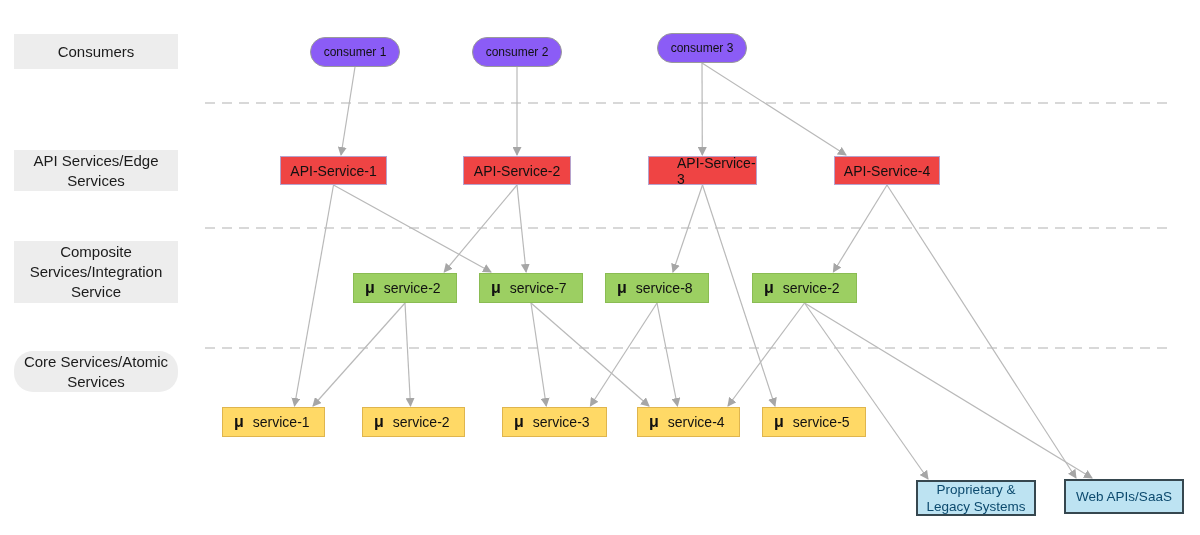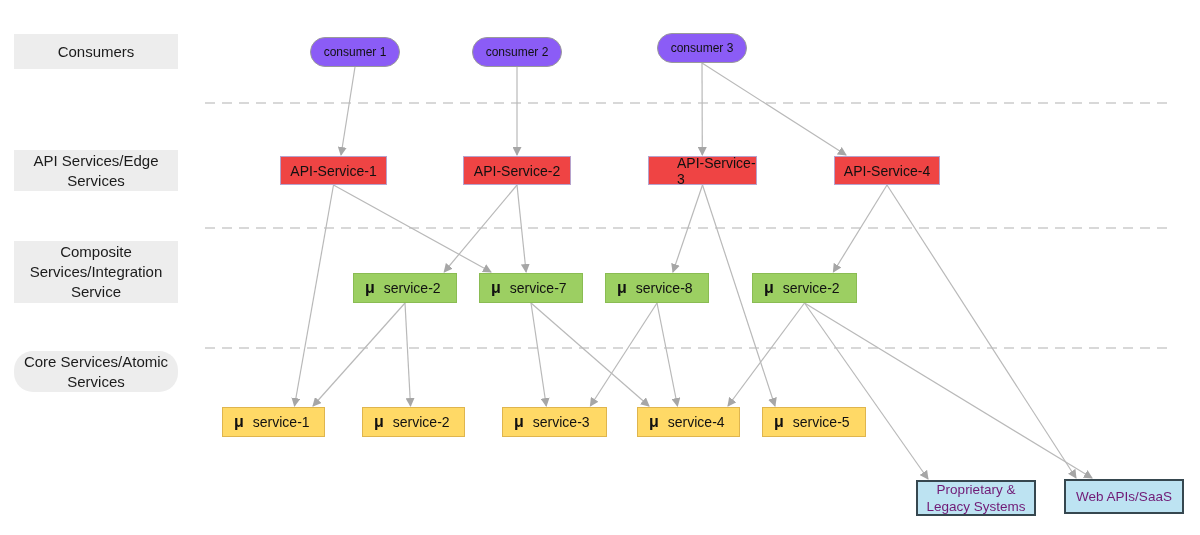--- a/index.html
+++ b/index.html
@@ -9,21 +9,21 @@
   .row-label{position:absolute;z-index:2;background:#ededed;color:#1b1b1b;
     display:flex;align-items:center;justify-content:center;text-align:center;
     font-size:15px;line-height:20px;padding:2px 6px;box-sizing:border-box;}
   .node{position:absolute;z-index:3;display:flex;align-items:center;justify-content:center;
     box-sizing:border-box;font-size:14px;color:#111111;}
   .node .micro{font-weight:bold;font-size:16px;margin-right:9px;color:#111;}
   .node-consumer{background:#8b5cf6;border:1.5px solid #9a9a9a;border-radius:16px;font-size:12px;}
   .node-api{background:#ef4444;border:1px solid #b6a2cc;}
   .node-composite{background:#9ccf62;border:1px solid #8abc53;justify-content:flex-start;padding-left:11px;}
   .node-core{background:#ffd966;border:1px solid #dfb54e;justify-content:flex-start;padding-left:11px;}
-  .node-external{background:#bde3f2;border:2px solid #36474f;color:#701a75;font-size:13.5px;
+  .node-external{background:#bde3f2;border:2px solid #36474f;color:#0c4a6e;font-size:13.5px;
     text-align:center;line-height:17px;padding:1px 4px;}
 </style>
 </head>
 <body>
 
 <div id="canvas">
   <svg id="edge-svg" width="1200" height="535">
     <defs>
       <marker id="arrow" markerWidth="9" markerHeight="9" refX="8" refY="4.5" orient="auto" markerUnits="userSpaceOnUse">
         <path d="M0,0 L9,4.5 L0,9 Z" fill="#a6a6a6"></path>

